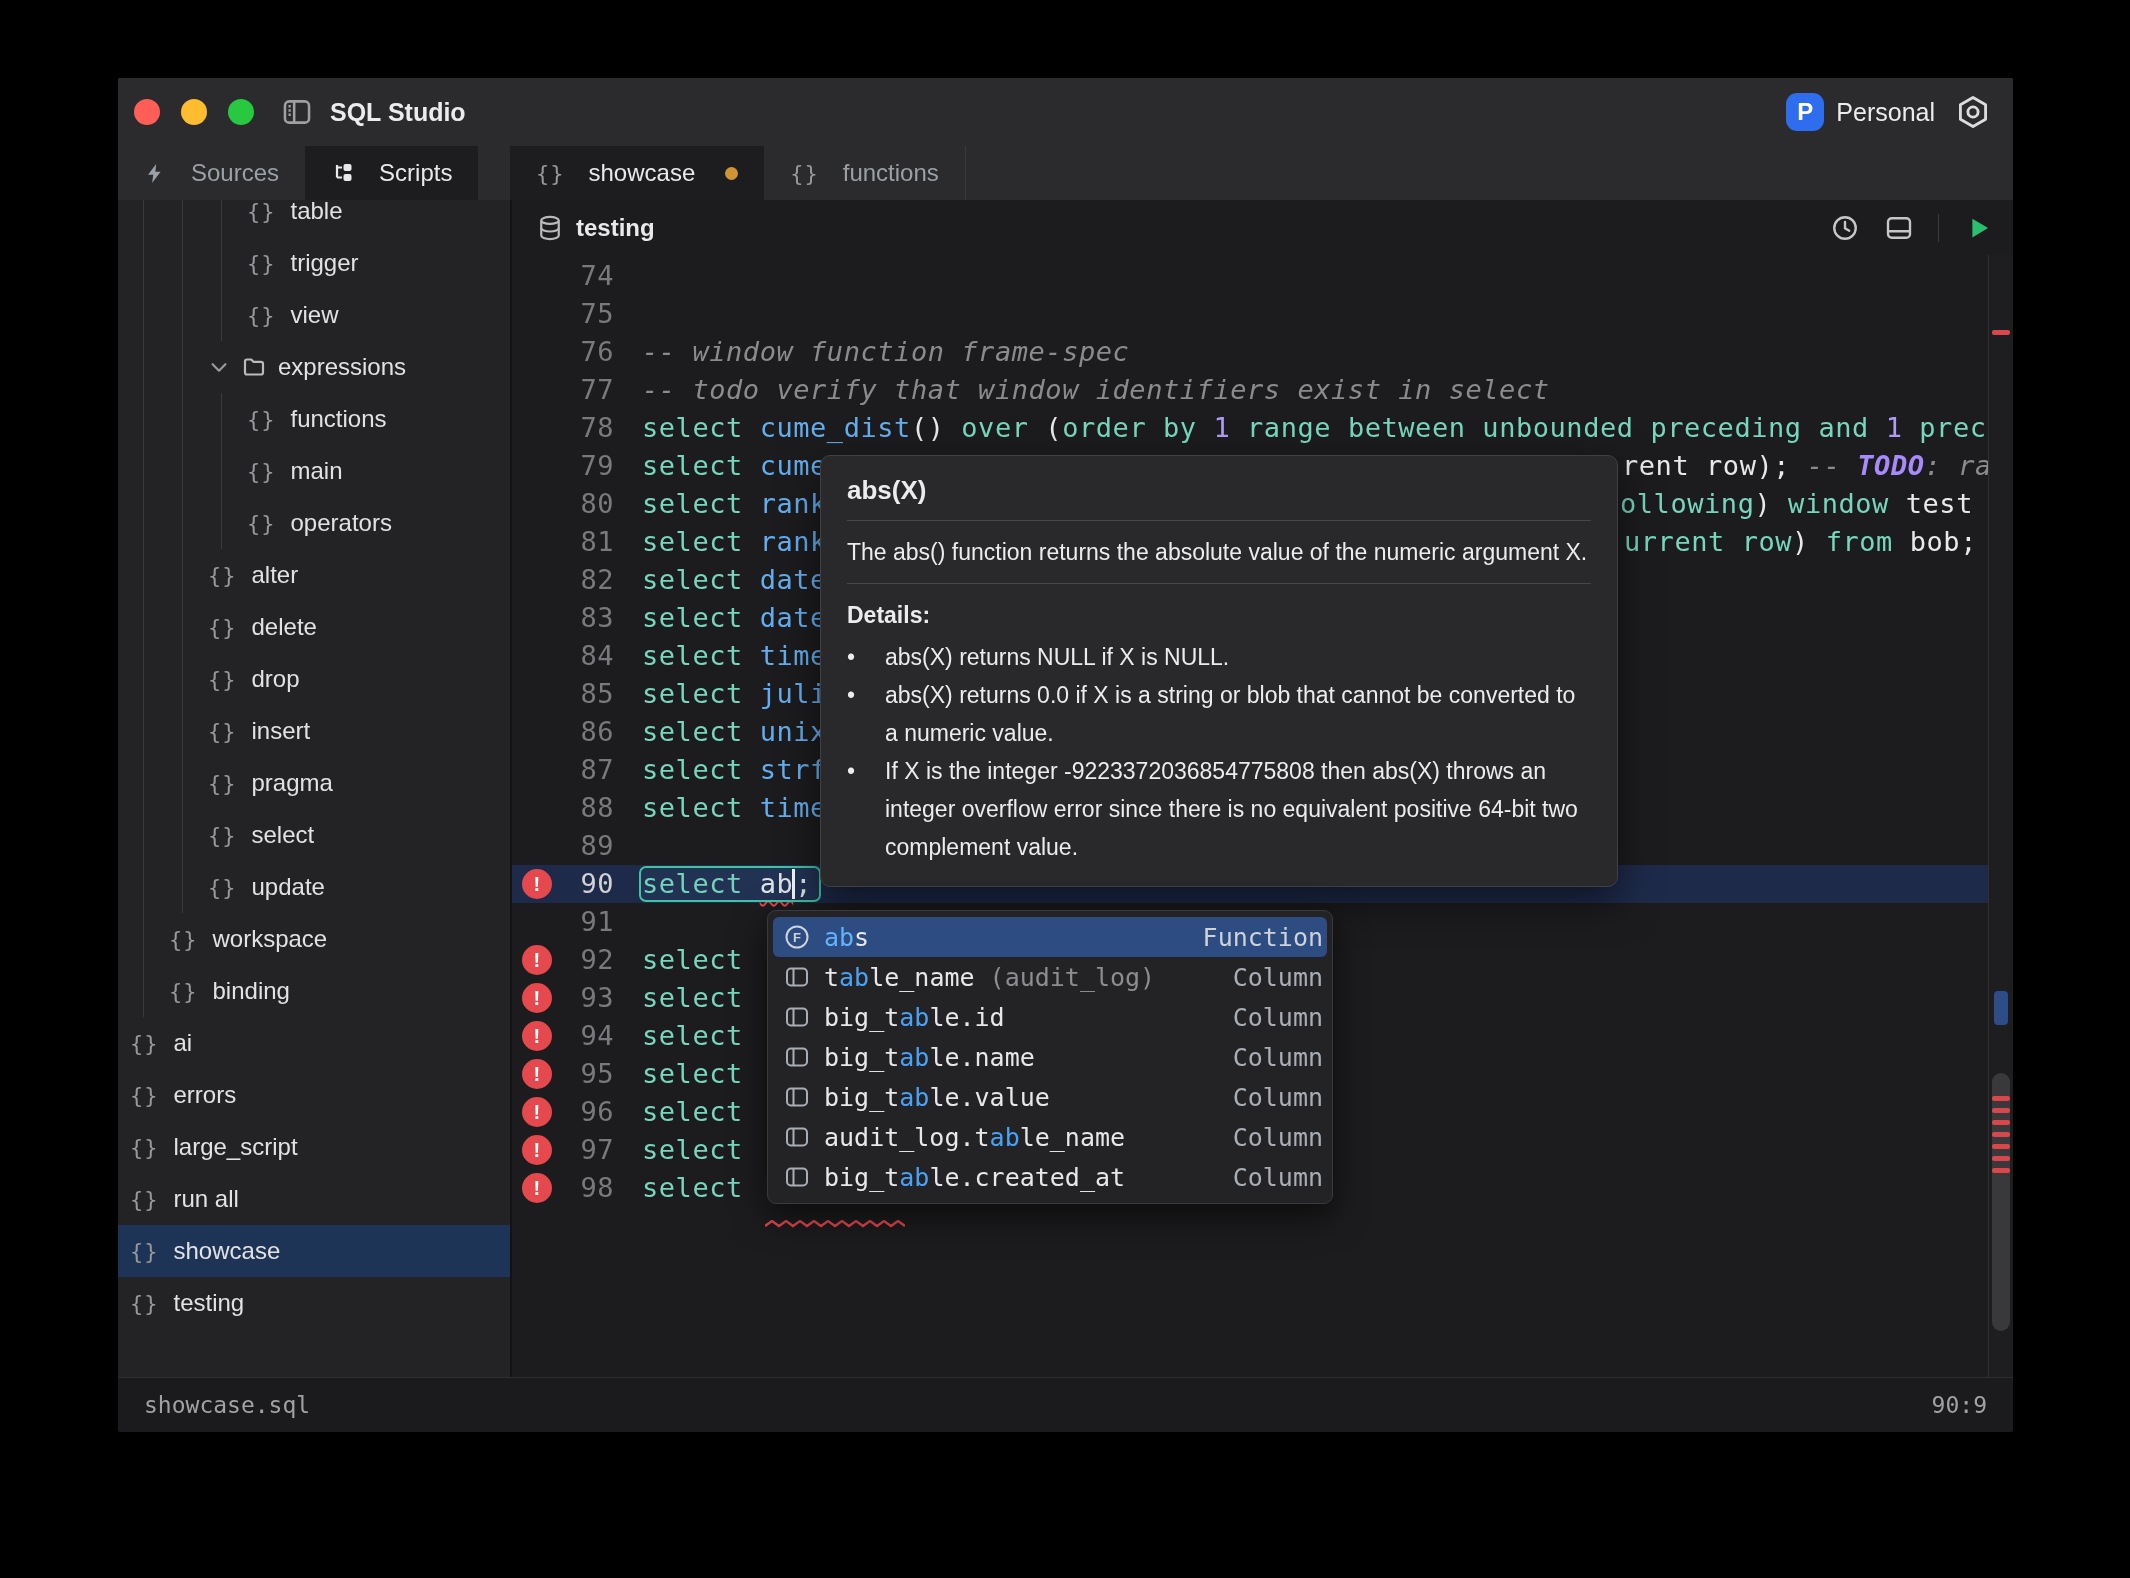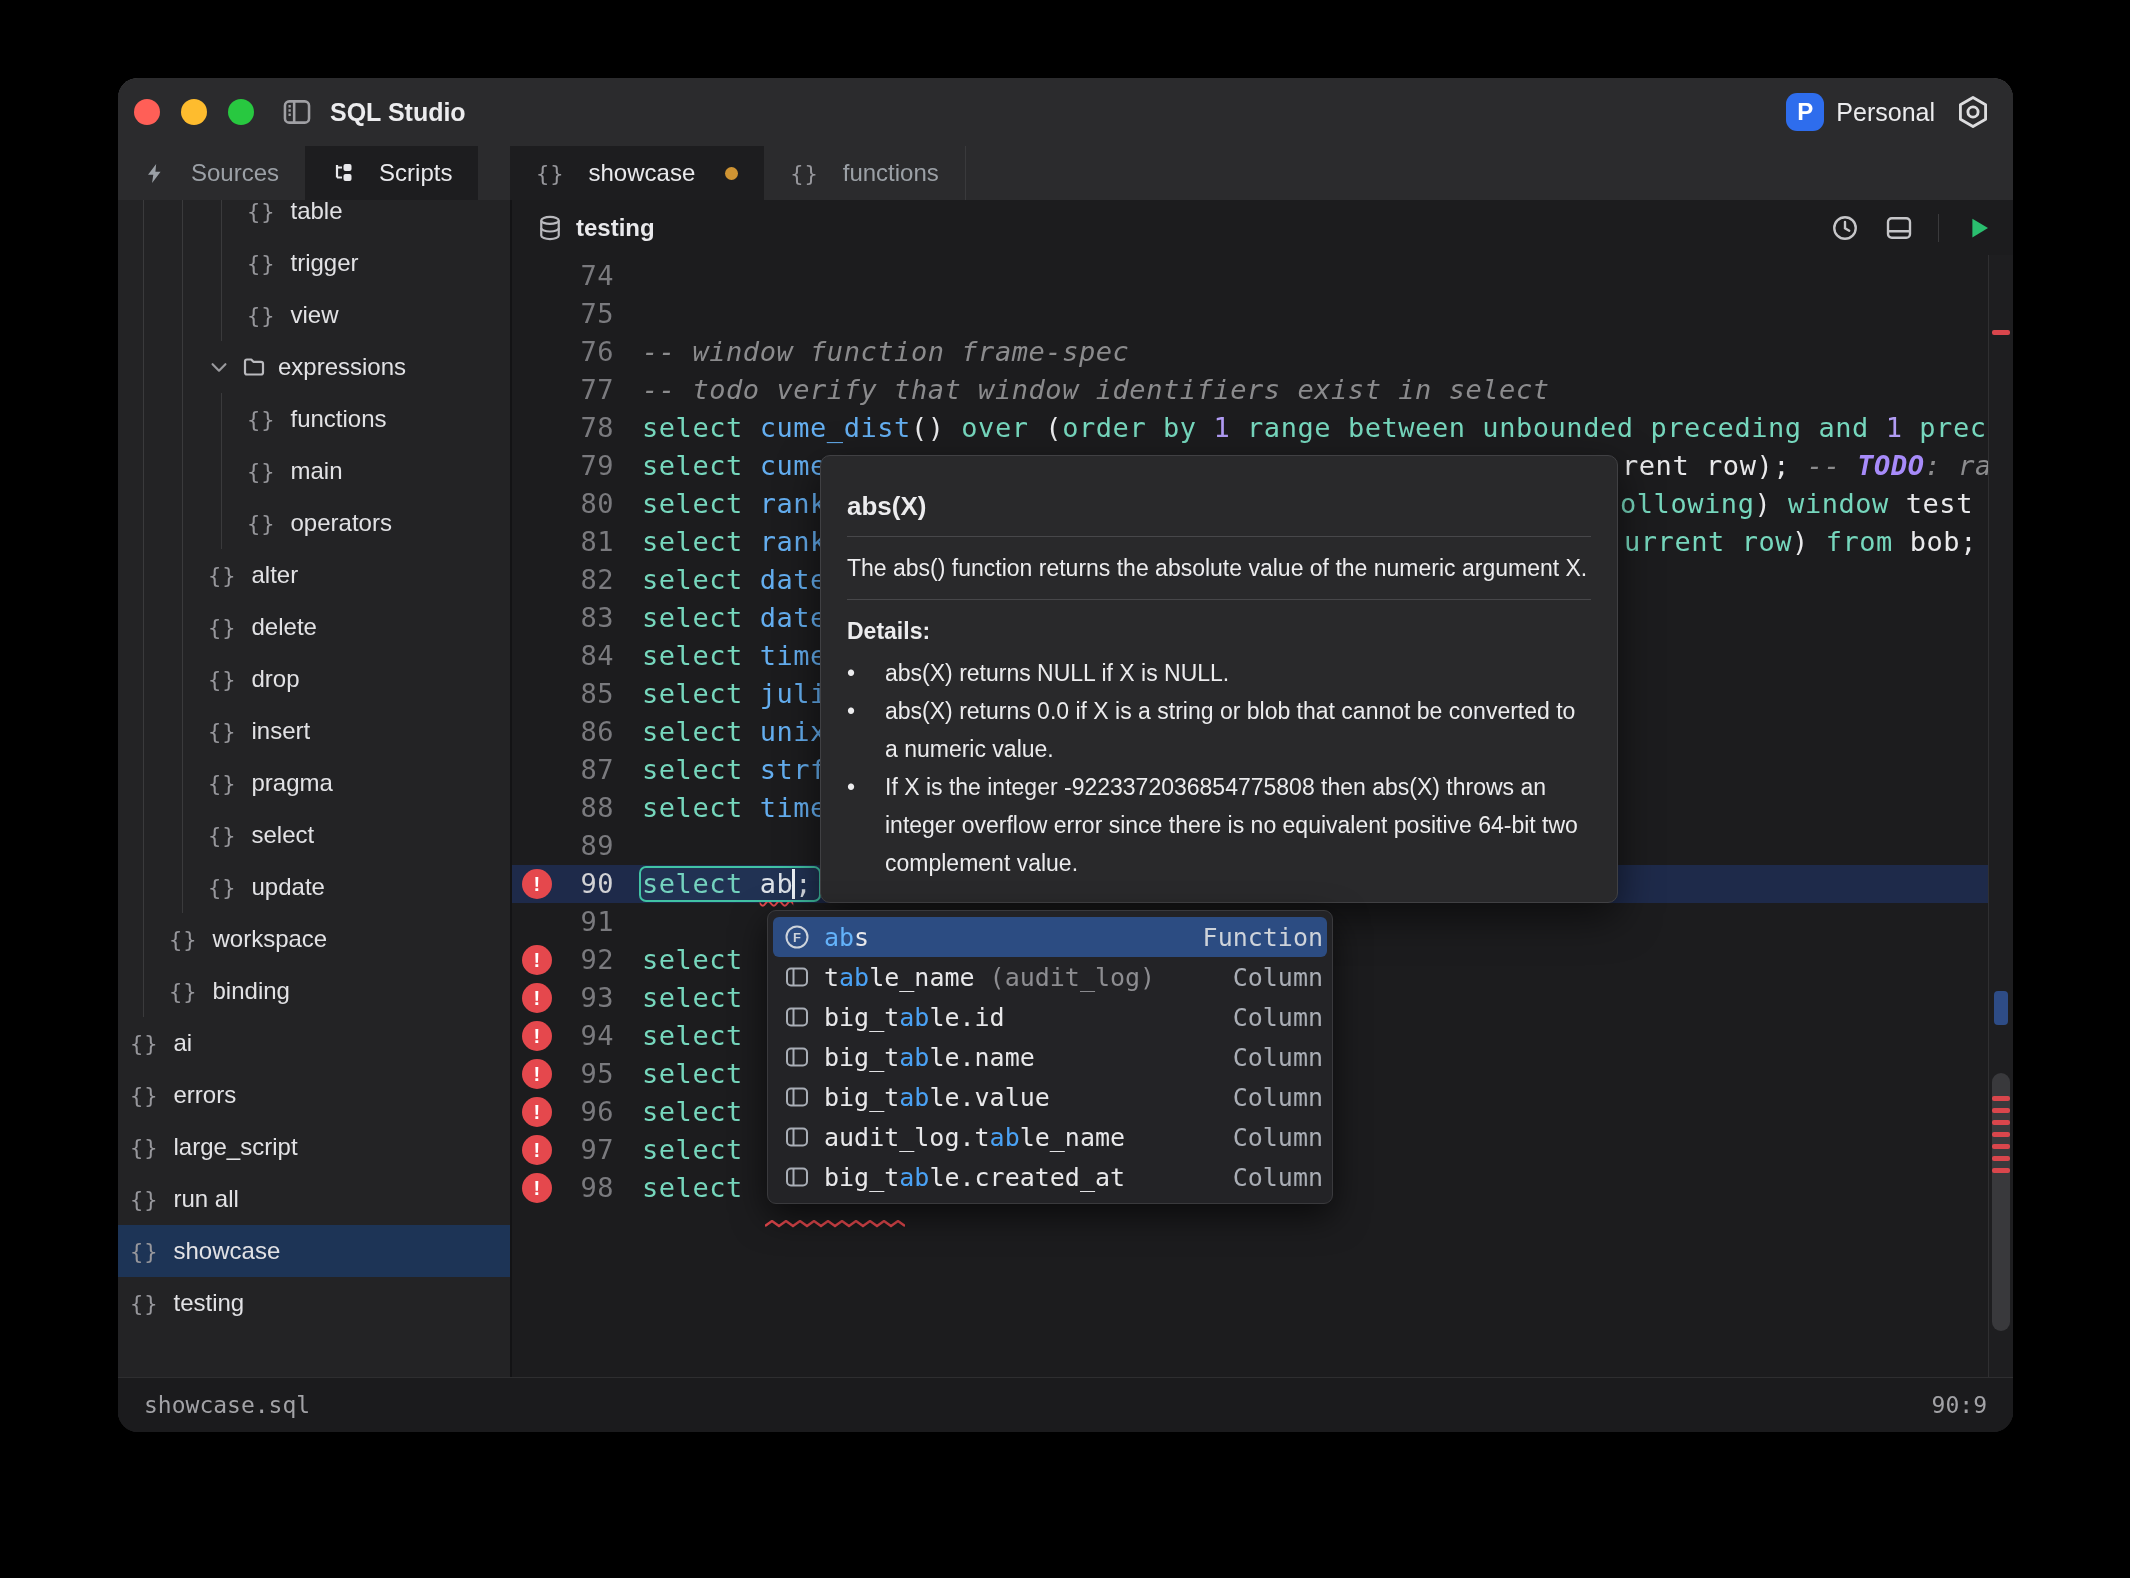--- a/index.html
+++ b/index.html
@@ -1,19 +1,19 @@
 <!DOCTYPE html>
 <html><head>
 <meta charset="utf-8">
 <style>
   html,body{margin:0;padding:0}
   body{width:2130px;height:1578px;background:#000;overflow:hidden;
        font-family:"Liberation Sans",sans-serif;-webkit-font-smoothing:antialiased}
   .window{position:absolute;left:118px;top:78px;width:1895px;height:1354px;
-          background:#232325;border-radius:20px;overflow:hidden;
+          background:#232325;border-radius:3px;overflow:hidden;
           box-shadow:inset 0 1px 0 #4a4a4c,0 30px 80px rgba(0,0,0,.8)}
   
   .titlebar{height:68px;background:#2b2b2d;display:flex;align-items:center}
   .lights{display:flex;gap:21px;margin-left:16px}
   .light{width:26px;height:26px;border-radius:50%}
   .l-red{background:#ff5f57}.l-yellow{background:#febc2e}.l-green{background:#28c840}
   .tb-toggle{margin-left:26px;color:#a0a0a4;display:flex}
   .tb-title{margin-left:16px;font-size:25px;font-weight:700;color:#ececee}
   .tb-right{margin-left:auto;margin-right:22px;display:flex;align-items:center}
   .pbadge{width:38px;height:38px;border-radius:11px;background:#2e6ded;color:#fff;
@@ -79,21 +79,21 @@
   .mark.red{left:3px;width:18px;height:5px;background:#d9464c}
   .mark.blue{left:5px;width:14px;height:34px;background:#2e4c86;border-radius:4px}
   .thumb{position:absolute;left:3px;width:18px;height:258px;top:818px;background:#39393c;border-radius:9px}
   
   .statusbar{height:55px;background:#1b1b1d;border-top:1px solid #2e2e30;box-sizing:border-box;
              display:flex;align-items:center;justify-content:space-between;padding:0 26px;
              font-family:"DejaVu Sans Mono",monospace;font-size:23px;color:#a2a2a6}
   
   .tooltip{position:absolute;left:702px;top:377px;width:798px;box-sizing:border-box;z-index:20;
            background:#29292b;border:1px solid #404043;border-radius:10px;
-           box-shadow:0 14px 40px rgba(0,0,0,.55);padding:32px 26px 20px;
+           box-shadow:0 14px 40px rgba(0,0,0,.55);padding:16px 26px 20px;
            color:#ececee;font-size:23px;line-height:38px}
   .tt-title{font-size:26px;font-weight:700;line-height:36px}
   .tt-hr{border:0;border-top:1px solid #47474a;margin:12px 0}
   .tt-details{font-weight:700;margin:0 0 4px}
   .tt-ul{list-style:none;margin:0;padding:0}
   .tt-ul li{display:flex}
   .tt-bullet{width:38px;flex:none}
   
   .dropdown{position:absolute;left:649px;top:832px;width:566px;box-sizing:border-box;z-index:30;
             background:#232326;border:1px solid #3a3a3d;border-radius:9px;padding:6px 0;

